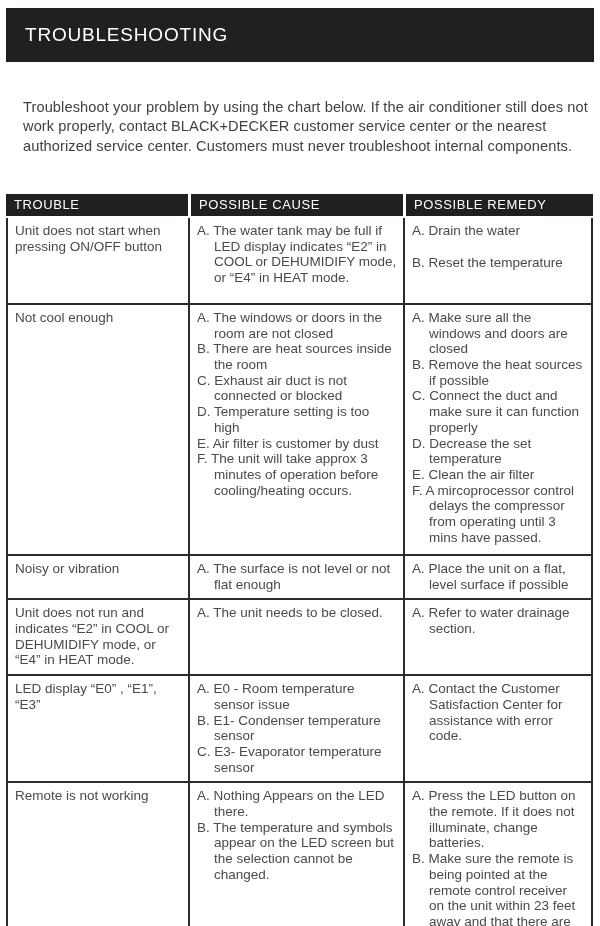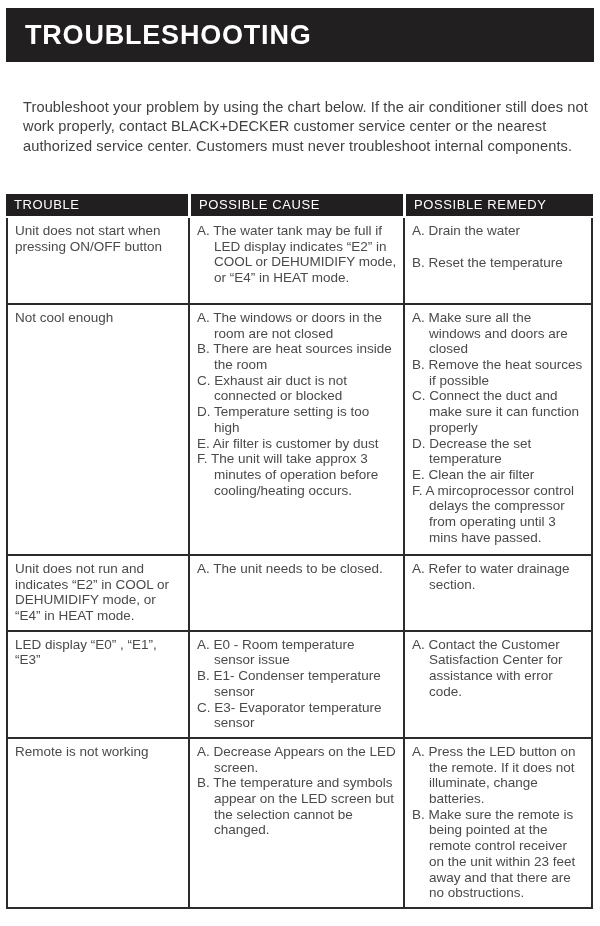--- a/index.html
+++ b/index.html
@@ -19,22 +19,22 @@
     margin: 8px 6px 0 6px;
     height: 54px;
     background: var(--bar-bg, #221f20);
     display: flex;
     align-items: center;
     padding-left: 19px;
     box-sizing: border-box;
   }
   .title-bar .title {
     color: #ffffff;
-    font-size: 27px;
-    font-weight: bold;
+    font-size: 19px;
+    font-weight: normal;
     letter-spacing: 0.8px;
   }
   .intro {
     margin: 36px 6px 0 23px;
     width: 587px;
     font-size: 14.6px;
     line-height: 19.3px;
     color: #414141;
     letter-spacing: 0.1px;
   }
@@ -136,20 +136,31 @@
           <p class="item">A. Make sure all the windows and doors are closed</p>
           <p class="item">B. Remove the heat sources if possible</p>
           <p class="item">C. Connect the duct and make sure it can function properly</p>
           <p class="item">D. Decrease the set temperature</p>
           <p class="item">E. Clean the air filter</p>
           <p class="item">F. A mircoprocessor control delays the compressor from operating until 3 mins have passed.</p>
         </td>
       </tr>
       <tr>
         <td>
+          <div>Noisy or vibration</div>
+        </td>
+        <td>
+          <p class="item">A. The surface is not level or not flat enough</p>
+        </td>
+        <td>
+          <p class="item">A. Place the unit on a flat, level surface if possible</p>
+        </td>
+      </tr>
+      <tr>
+        <td>
           <div>Unit does not run and indicates “E2” in COOL or DEHUMIDIFY mode, or “E4” in HEAT mode.</div>
         </td>
         <td>
           <p class="item">A. The unit needs to be closed.</p>
         </td>
         <td>
           <p class="item">A. Refer to water drainage section.</p>
         </td>
       </tr>
       <tr>
@@ -163,21 +174,21 @@
         </td>
         <td>
           <p class="item">A. Contact the Customer Satisfaction Center for assistance with error code.</p>
         </td>
       </tr>
       <tr>
         <td>
           <div>Remote is not working</div>
         </td>
         <td>
-          <p class="item">A. Decrease Appears on the LED screen.</p>
+          <p class="item">A. Nothing Appears on the LED there.</p>
           <p class="item">B. The temperature and symbols appear on the LED screen but the selection cannot be changed.</p>
         </td>
         <td>
           <p class="item">A. Press the LED button on the remote. If it does not illuminate, change batteries.</p>
           <p class="item">B. Make sure the remote is being pointed at the remote control receiver on the unit within 23 feet away and that there are no obstructions.</p>
         </td>
       </tr>
     </tbody>
 </table>
 

